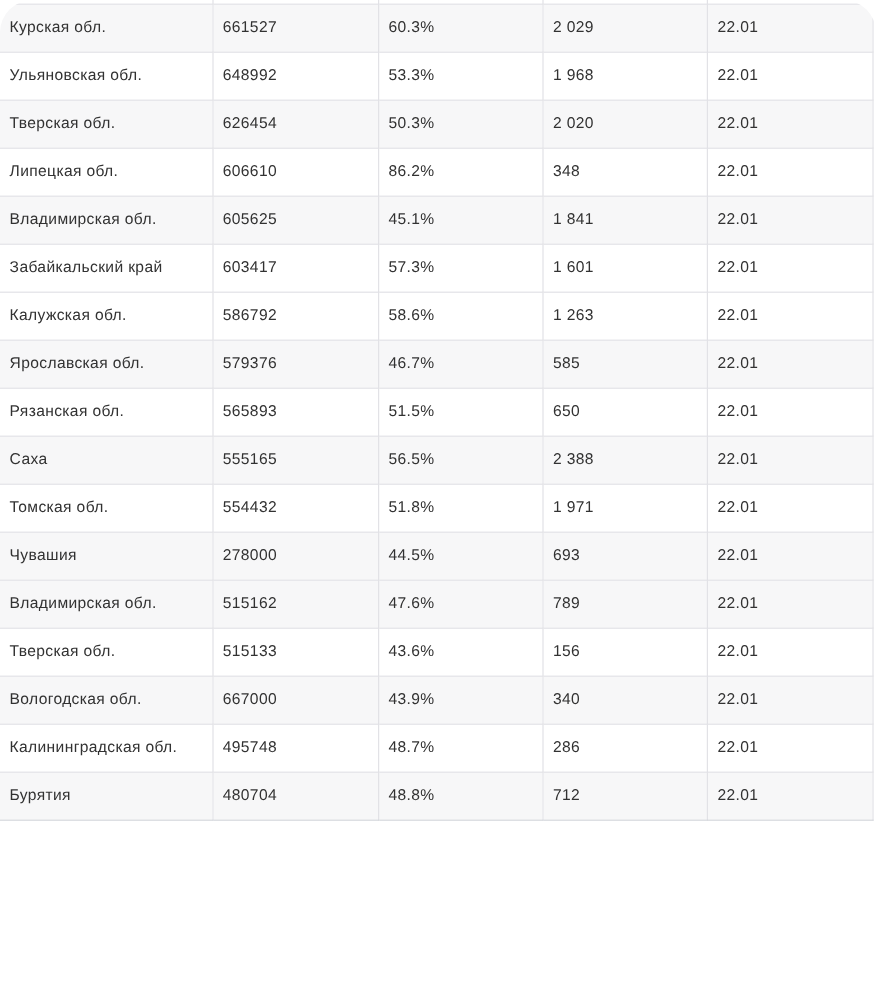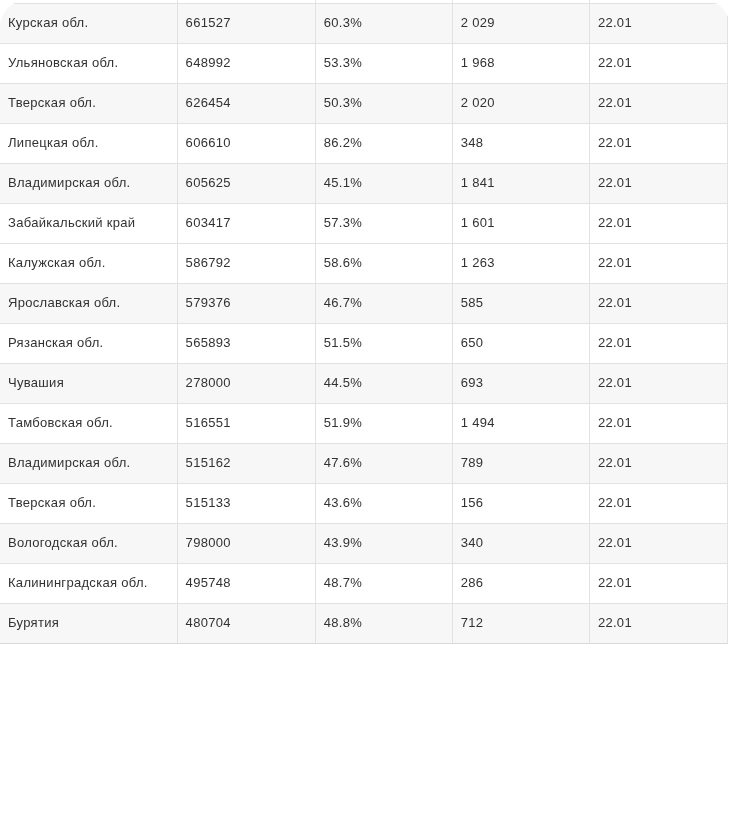--- a/index.html
+++ b/index.html
@@ -234,57 +234,74 @@
             <span class="cell-inner">51.5%</span>
           </td>
     <td>
             <span class="cell-inner">650</span>
           </td>
     <td>
             <span class="cell-inner">22.01</span>
           </td>
   </tr>
 
-
+  <tr class="data-row stripe">
+    <td>
+            <span class="cell-inner">Саха</span>
+          </td>
+    <td>
+            <span class="cell-inner">555165</span>
+          </td>
+    <td>
+            <span class="cell-inner">56.5%</span>
+          </td>
+    <td>
+            <span class="cell-inner">2 388</span>
+          </td>
+    <td>
+            <span class="cell-inner">22.01</span>
+          </td>
+  </tr>
+
+  <tr class="data-row">
+    <td>
+            <span class="cell-inner">Томская обл.</span>
+          </td>
+    <td>
+            <span class="cell-inner">554432</span>
+          </td>
+    <td>
+            <span class="cell-inner">51.8%</span>
+          </td>
+    <td>
+            <span class="cell-inner">1 971</span>
+          </td>
+    <td>
+            <span class="cell-inner">22.01</span>
+          </td>
+  </tr>
 
   <tr class="data-row stripe">
     <td>
             <span class="cell-inner">Чувашия</span>
           </td>
     <td>
             <span class="cell-inner">278000</span>
           </td>
     <td>
             <span class="cell-inner">44.5%</span>
           </td>
     <td>
             <span class="cell-inner">693</span>
           </td>
     <td>
             <span class="cell-inner">22.01</span>
           </td>
   </tr>
 
-  <tr class="data-row">
-    <td>
-            <span class="cell-inner">Тамбовская обл.</span>
-          </td>
-    <td>
-            <span class="cell-inner">516551</span>
-          </td>
-    <td>
-            <span class="cell-inner">51.9%</span>
-          </td>
-    <td>
-            <span class="cell-inner">1 494</span>
-          </td>
-    <td>
-            <span class="cell-inner">22.01</span>
-          </td>
-  </tr>
 
   <tr class="data-row stripe">
     <td>
             <span class="cell-inner">Владимирская обл.</span>
           </td>
     <td>
             <span class="cell-inner">515162</span>
           </td>
     <td>
             <span class="cell-inner">47.6%</span>
@@ -313,21 +330,21 @@
     <td>
             <span class="cell-inner">22.01</span>
           </td>
   </tr>
 
   <tr class="data-row stripe">
     <td>
             <span class="cell-inner">Вологодская обл.</span>
           </td>
     <td>
-            <span class="cell-inner">798000</span>
+            <span class="cell-inner">667000</span>
           </td>
     <td>
             <span class="cell-inner">43.9%</span>
           </td>
     <td>
             <span class="cell-inner">340</span>
           </td>
     <td>
             <span class="cell-inner">22.01</span>
           </td>

